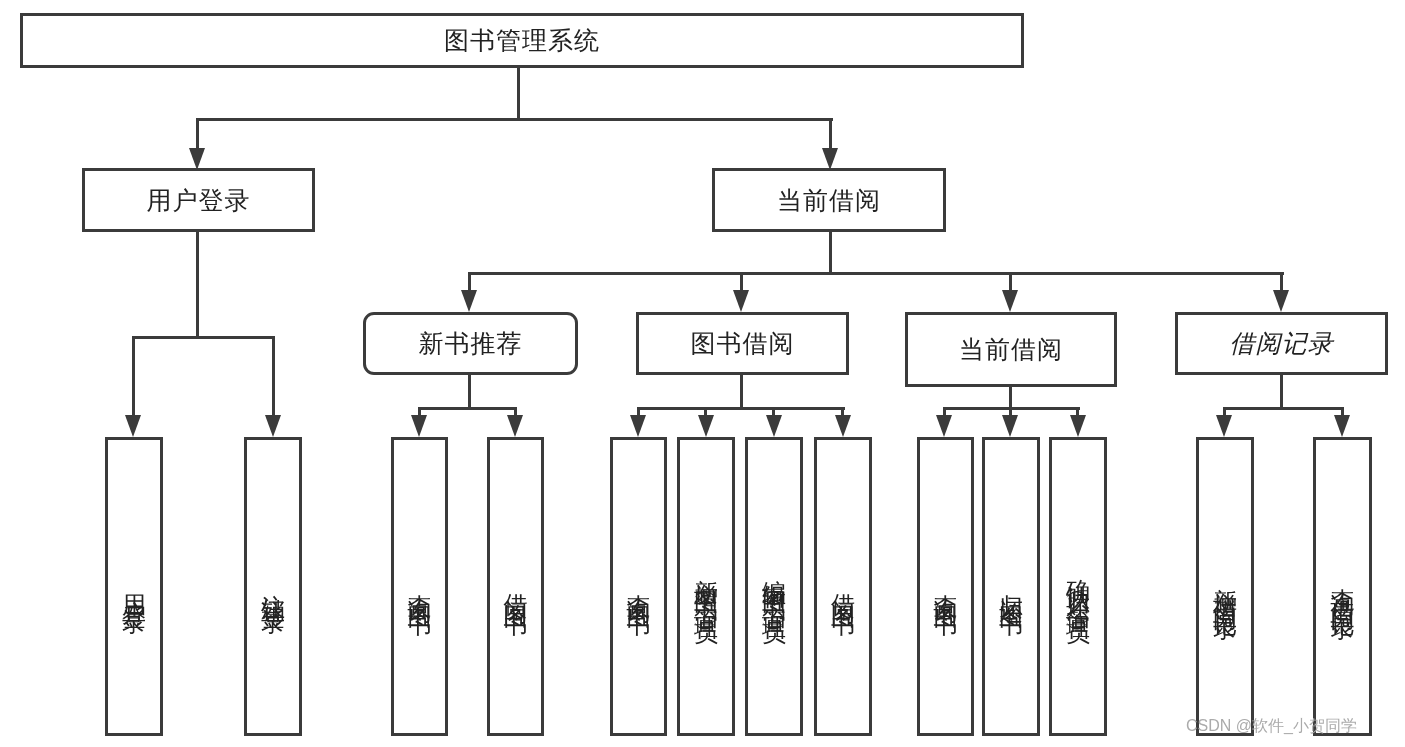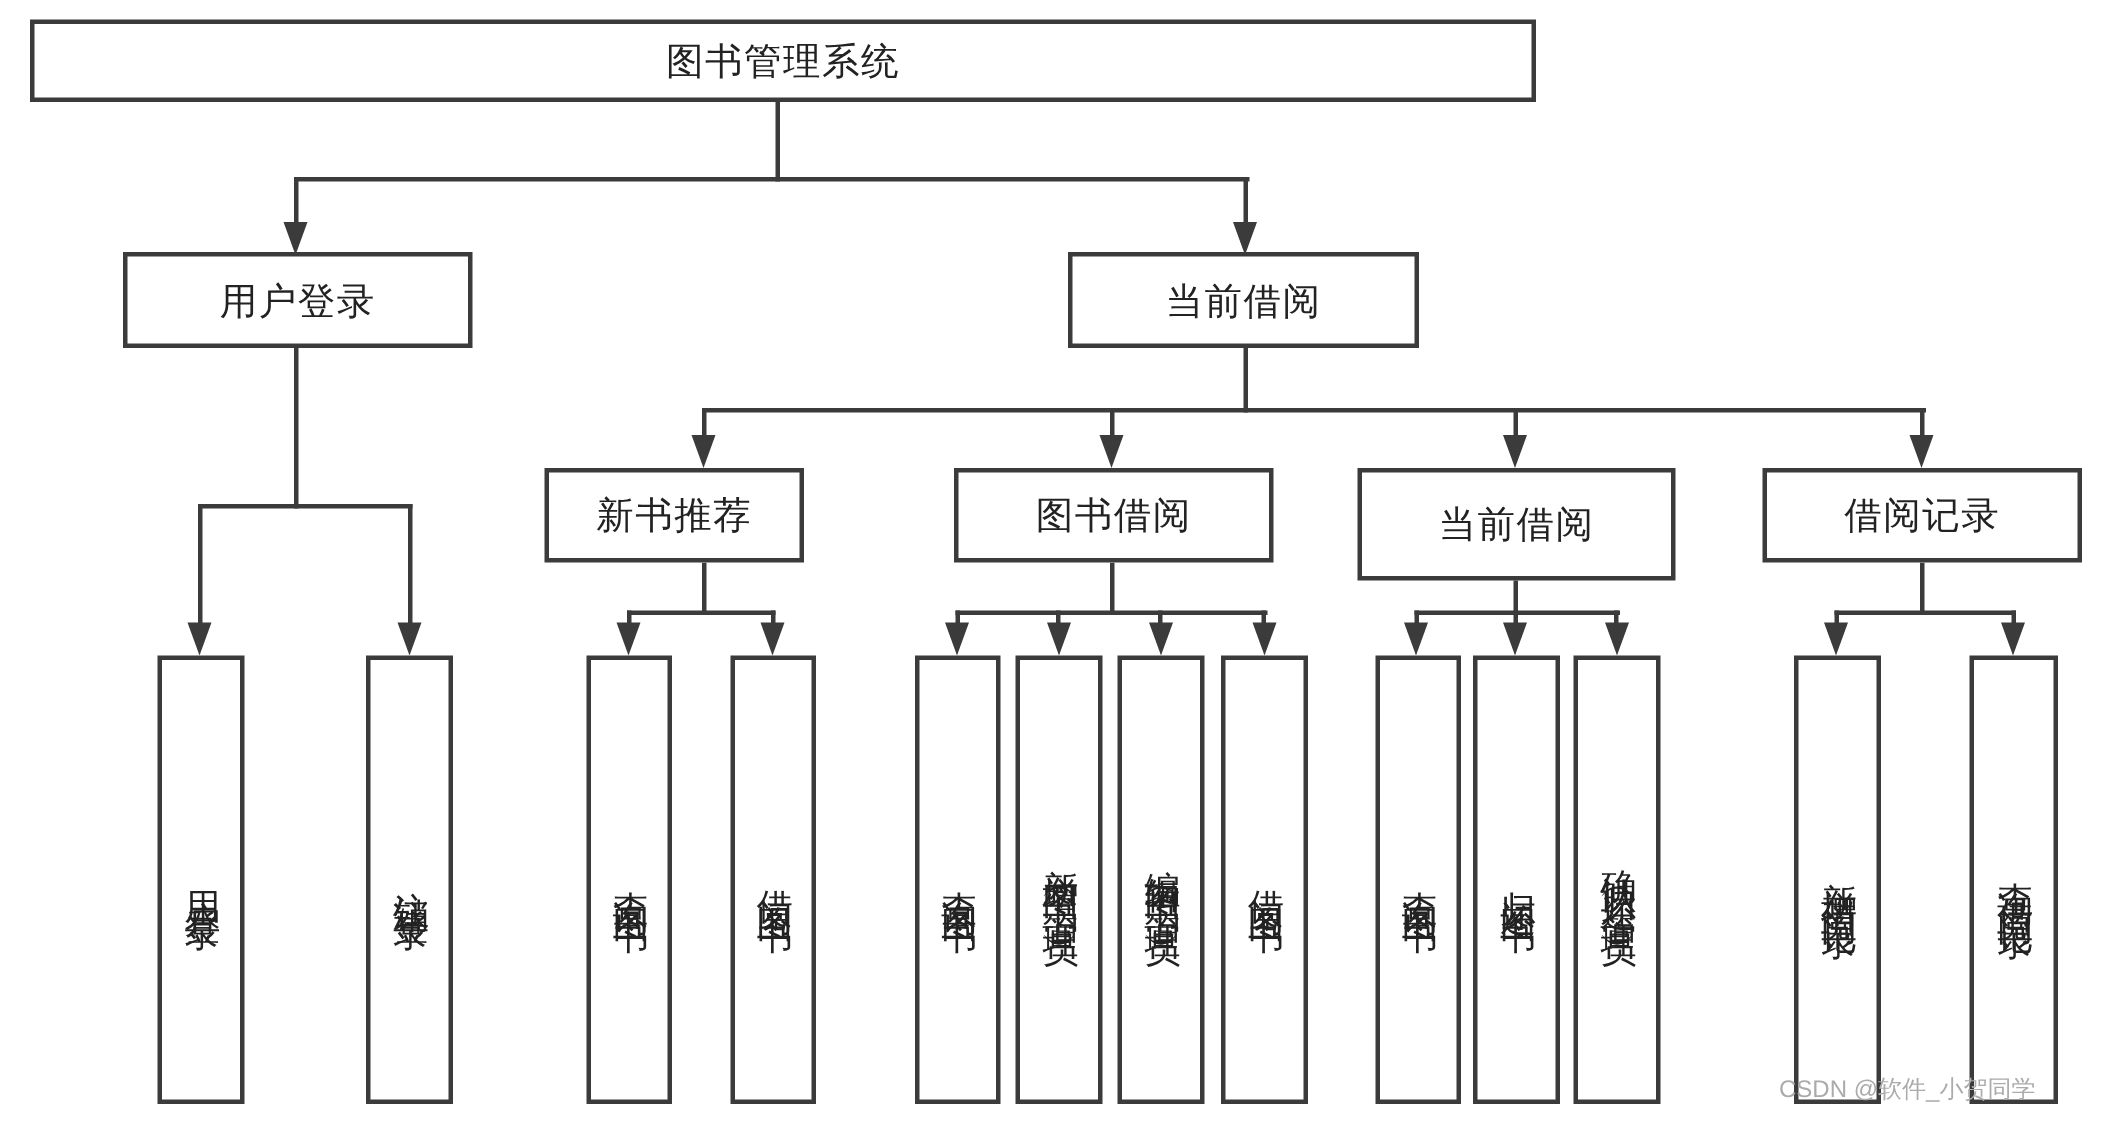--- a/index.html
+++ b/index.html
@@ -82,30 +82,30 @@
   <div class="hline" style="left:468px;top:272px;width:816px;"></div>
   <div class="vline" style="left:468px;top:272px;height:22px;"></div>
   <div class="arrow" style="left:461px;top:290px;"></div>
   <div class="vline" style="left:740px;top:272px;height:22px;"></div>
   <div class="arrow" style="left:733px;top:290px;"></div>
   <div class="vline" style="left:1009px;top:272px;height:22px;"></div>
   <div class="arrow" style="left:1002px;top:290px;"></div>
   <div class="vline" style="left:1280px;top:272px;height:22px;"></div>
   <div class="arrow" style="left:1273px;top:290px;"></div>
 
-  <div class="node" style="left:363px;top:312px;width:173px;height:63px;">
+  <div class="node" style="left:363px;top:312px;width:215px;height:63px;border-radius:11px;">
     <span>新书推荐</span>
   </div>
   <div class="node" style="left:636px;top:312px;width:213px;height:63px;">
     <span>图书借阅</span>
   </div>
   <div class="node" style="left:905px;top:312px;width:212px;height:75px;">
     <span>当前借阅</span>
   </div>
-  <div class="node" style="left:1175px;top:312px;width:213px;height:63px;">
+  <div class="node" style="left:1175px;top:312px;width:213px;height:63px;font-style:italic;">
     <span>借阅记录</span>
   </div>
 
   <div class="vline" style="left:468px;top:375px;height:35px;"></div>
   <div class="hline" style="left:418px;top:407px;width:99px;"></div>
   <div class="vline" style="left:418px;top:407px;height:10px;"></div>
   <div class="arrow" style="left:411px;top:415px;"></div>
   <div class="vline" style="left:514px;top:407px;height:10px;"></div>
   <div class="arrow" style="left:507px;top:415px;"></div>
 

